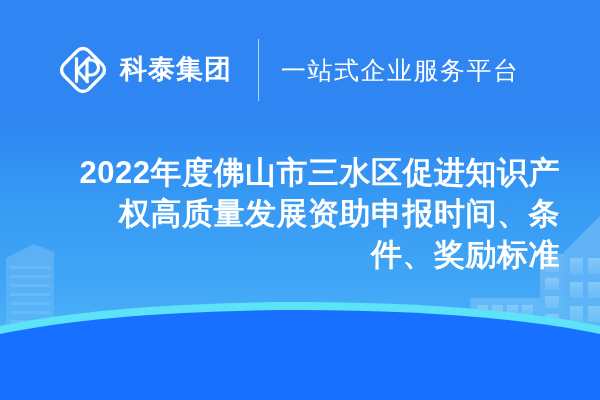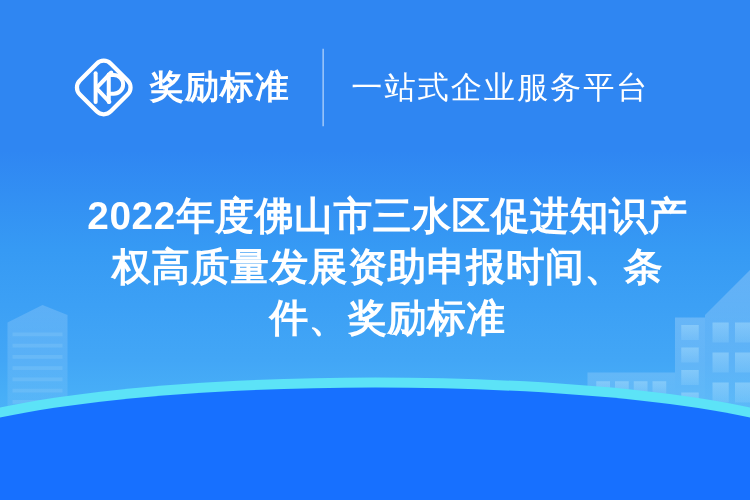--- a/index.html
+++ b/index.html
@@ -132,21 +132,21 @@
   .title {
     position: absolute;
     left: 60px;
     top: 153px;
     width: 500px;
     color: #ffffff;
     font-size: 31px;
     font-weight: 700;
     line-height: 1.32;
     letter-spacing: 0.5px;
-    text-align: center;
+    text-align: right;
   }
 </style>
 </head>
 <body>
 
 <div id="banner">
 
   <svg class="scenery" viewBox="0 0 600 400" preserveAspectRatio="none">
     <defs>
       <linearGradient id="bldFade" x1="0" y1="0" x2="0" y2="1">
@@ -241,21 +241,21 @@
         <rect x="9.5" y="9.5" width="35" height="35" rx="8" ry="8" transform="rotate(45 27 27)" fill="none" stroke="#ffffff" stroke-width="3.4"></rect>
 
         <path d="M20.5,15.5 L20.5,38.5" fill="none" stroke="#ffffff" stroke-width="3.2" stroke-linecap="round"></path>
         <path d="M33,15 L21,27.5 L31.5,38.5" fill="none" stroke="#ffffff" stroke-width="3.2" stroke-linecap="round" stroke-linejoin="round"></path>
 
         <path d="M31,16.5 L31,38.5" fill="none" stroke="#ffffff" stroke-width="3.2" stroke-linecap="round"></path>
         <path d="M31,17 L35,17 A7.5,7.5 0 0 1 35,32 L31,32" fill="none" stroke="#ffffff" stroke-width="3.2" stroke-linecap="round" stroke-linejoin="round"></path>
       </svg>
 
       <div class="logo-words">
-        <div class="logo-cn">奖励标准</div>
+        <div class="logo-cn">科泰集团</div>
       </div>
     </div>
 
     <div class="header-divider"></div>
 
     <div class="tagline-block">
       <div class="tagline-main">一站式企业服务平台</div>
     </div>
   </div>
 

